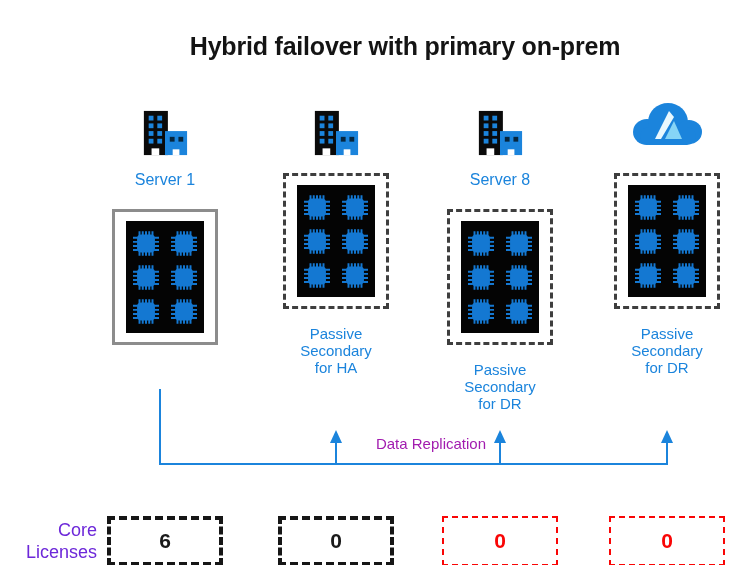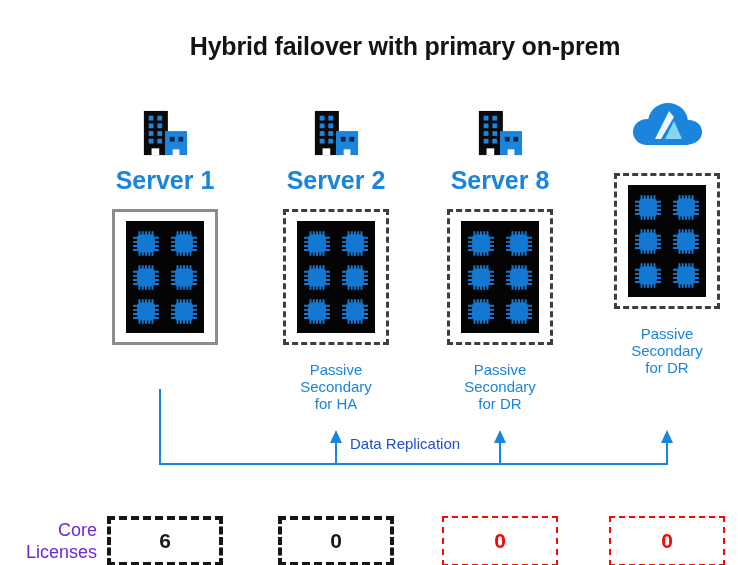--- a/index.html
+++ b/index.html
@@ -8,39 +8,39 @@
     font-family:"Liberation Sans",sans-serif;overflow:hidden;margin-top:17px;
   }
   .page-title{
     position:absolute;left:72px;top:15px;width:666px;text-align:center;
     font-size:25px;font-weight:700;color:#141414;letter-spacing:-0.2px;
   }
   .col{position:absolute;top:82px;width:116px;text-align:center;}
   .col-1{left:107px;} .col-2{left:278px;} .col-3{left:442px;} .col-4{left:609px;}
   .icon-box{height:58px;display:flex;align-items:flex-end;justify-content:center;}
   .icon-box .cloud{margin-bottom:6px;}
-  .server-name{margin-top:10px;font-size:25px;line-height:26px;font-weight:700;color:#1B84DC;}
+  .server-name{margin-top:10px;font-size:16px;line-height:26px;font-weight:400;color:#1B84DC;}
   .chassis{
     width:100px;height:130px;margin:16px auto 0;background:#fff;box-sizing:content-box;
     border:3px dashed #3E3E3E;
   }
   .chassis.solid{border:3px solid #8C8C8C;}
   .cpu-panel{
     width:78px;height:112px;background:#040404;margin:9px auto;
     display:grid;grid-template-columns:repeat(2,26px);grid-auto-rows:25px;
     gap:9px 12px;justify-content:center;align-content:center;
   }
   .role{
     margin-top:16px;font-size:15px;line-height:17px;color:#1B84DC;
     white-space:pre-line;
   }
   #arrow-layer{position:absolute;left:0;top:0;pointer-events:none;}
   .replication-label{
-    position:absolute;left:350px;top:418px;width:136px;text-align:left;
-    font-size:15px;color:#1d4ed8;
+    position:absolute;left:350px;top:418px;width:136px;text-align:right;
+    font-size:15px;color:#a21caf;
   }
   .core-label{
     position:absolute;left:0;top:502px;width:97px;text-align:right;
     font-size:18px;line-height:22px;color:#6d28d9;white-space:pre-line;
   }
   .license-box{
     position:absolute;top:499px;width:108px;height:42px;
     display:flex;align-items:center;justify-content:center;
     font-size:21px;font-weight:700;
   }
@@ -121,21 +121,20 @@
           <rect x="8" y="31" width="5" height="5"></rect>
             <rect x="17" y="31" width="5" height="5"></rect>
         </g>
         <rect x="11" y="41" width="8" height="7" fill="#ffffff"></rect>
         <rect x="25" y="23" width="23" height="25" fill="#1B84DC"></rect>
         <rect x="30" y="29" width="5" height="5" fill="#06263E"></rect>
         <rect x="39" y="29" width="5" height="5" fill="#06263E"></rect>
         <rect x="33" y="42" width="7" height="6" fill="#ffffff"></rect>
       </svg>
     </div>
-    <div class="server-name">Server 2</div>
     <div class="chassis">
       <div class="cpu-panel">
           <svg width="26" height="25" viewBox="0 0 32 30">
             <path d="M8 0V5 M12 0V5 M16 0V5 M20 0V5 M24 0V5 M8 25V30 M12 25V30 M16 25V30 M20 25V30 M24 25V30 M0 8H6 M0 13H6 M0 18H6 M0 23H6 M26 8H32 M26 13H32 M26 18H32 M26 23H32" stroke="#1478D2" stroke-width="2.4" fill="none"></path>
             <rect x="5" y="4" width="22" height="22" rx="5" fill="#1478D2"></rect>
           </svg>
           <svg width="26" height="25" viewBox="0 0 32 30">
             <path d="M8 0V5 M12 0V5 M16 0V5 M20 0V5 M24 0V5 M8 25V30 M12 25V30 M16 25V30 M20 25V30 M24 25V30 M0 8H6 M0 13H6 M0 18H6 M0 23H6 M26 8H32 M26 13H32 M26 18H32 M26 23H32" stroke="#1478D2" stroke-width="2.4" fill="none"></path>
             <rect x="5" y="4" width="22" height="22" rx="5" fill="#1478D2"></rect>
           </svg>

